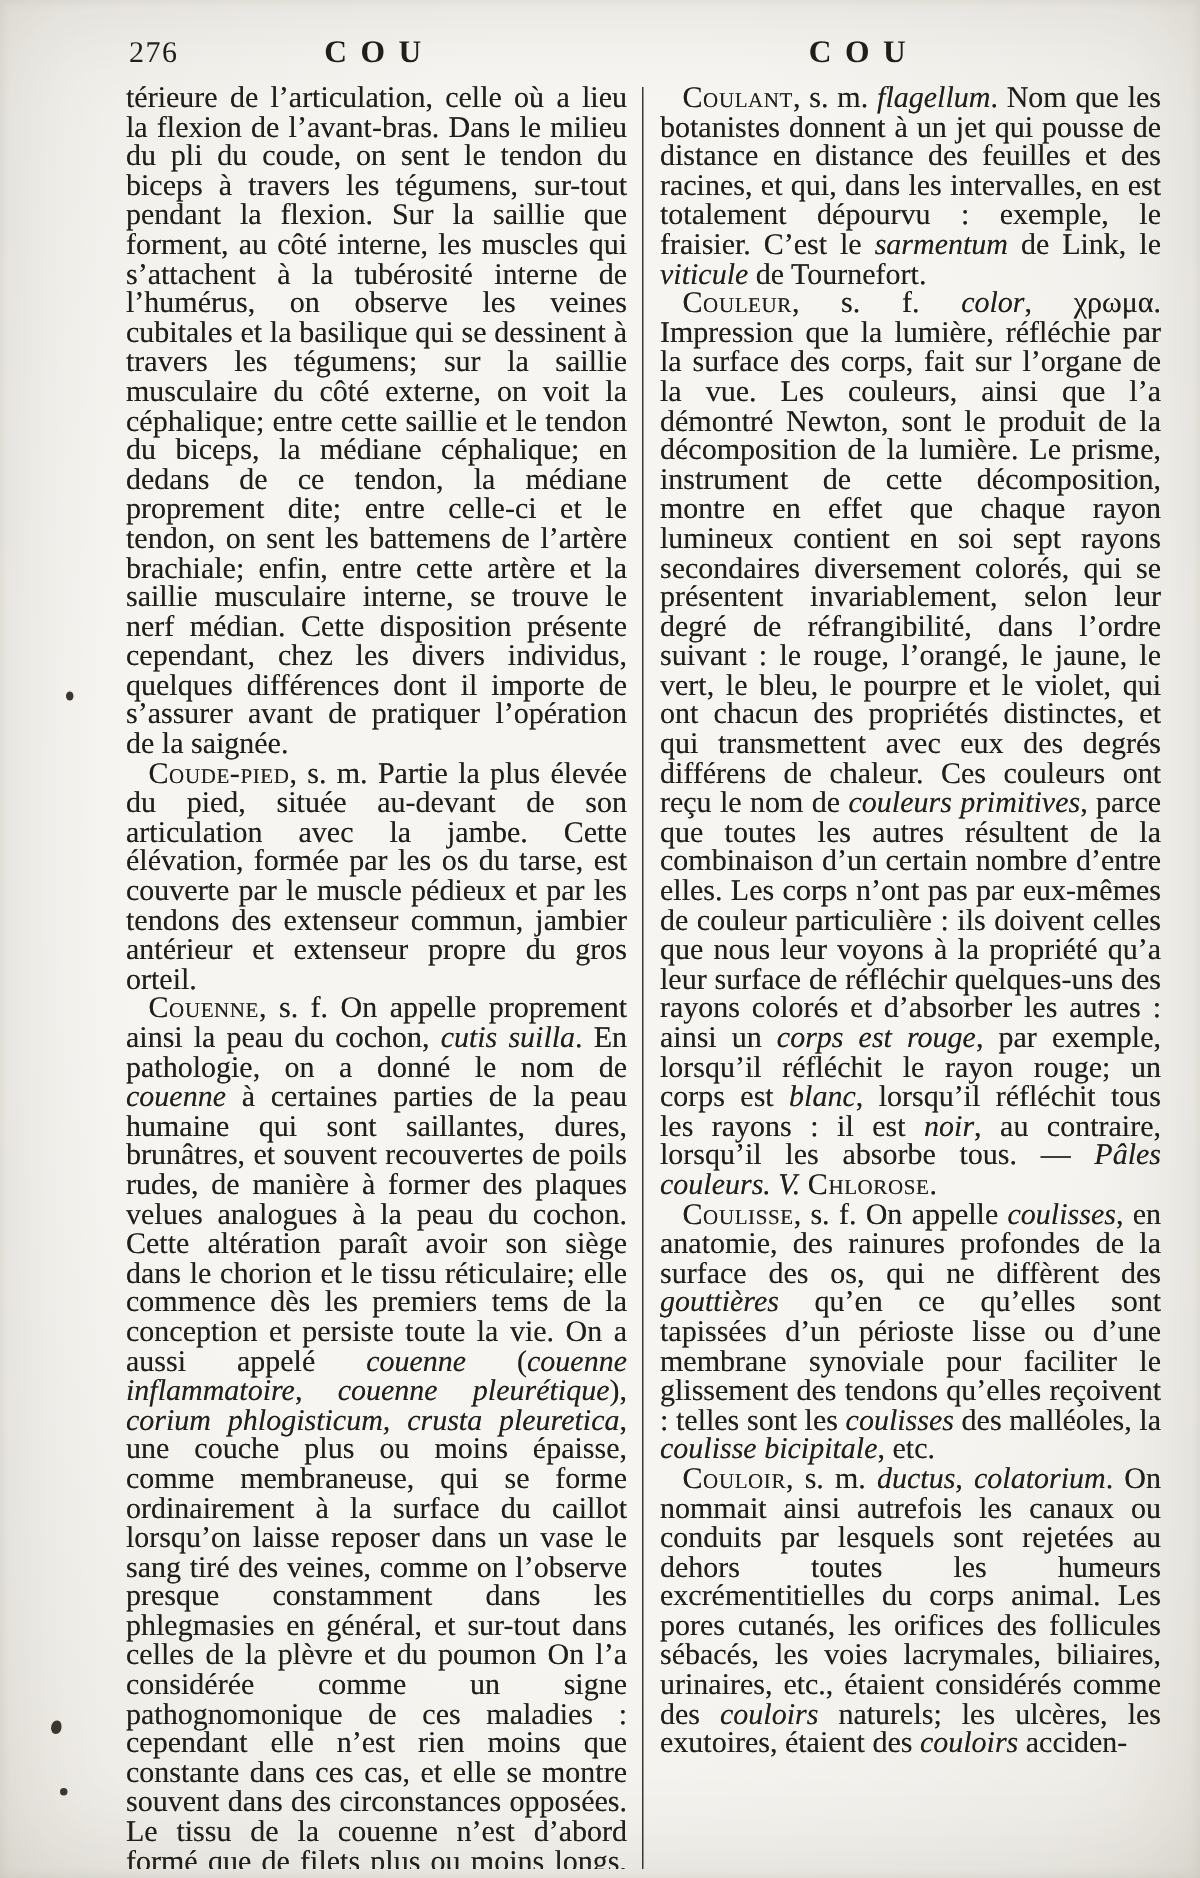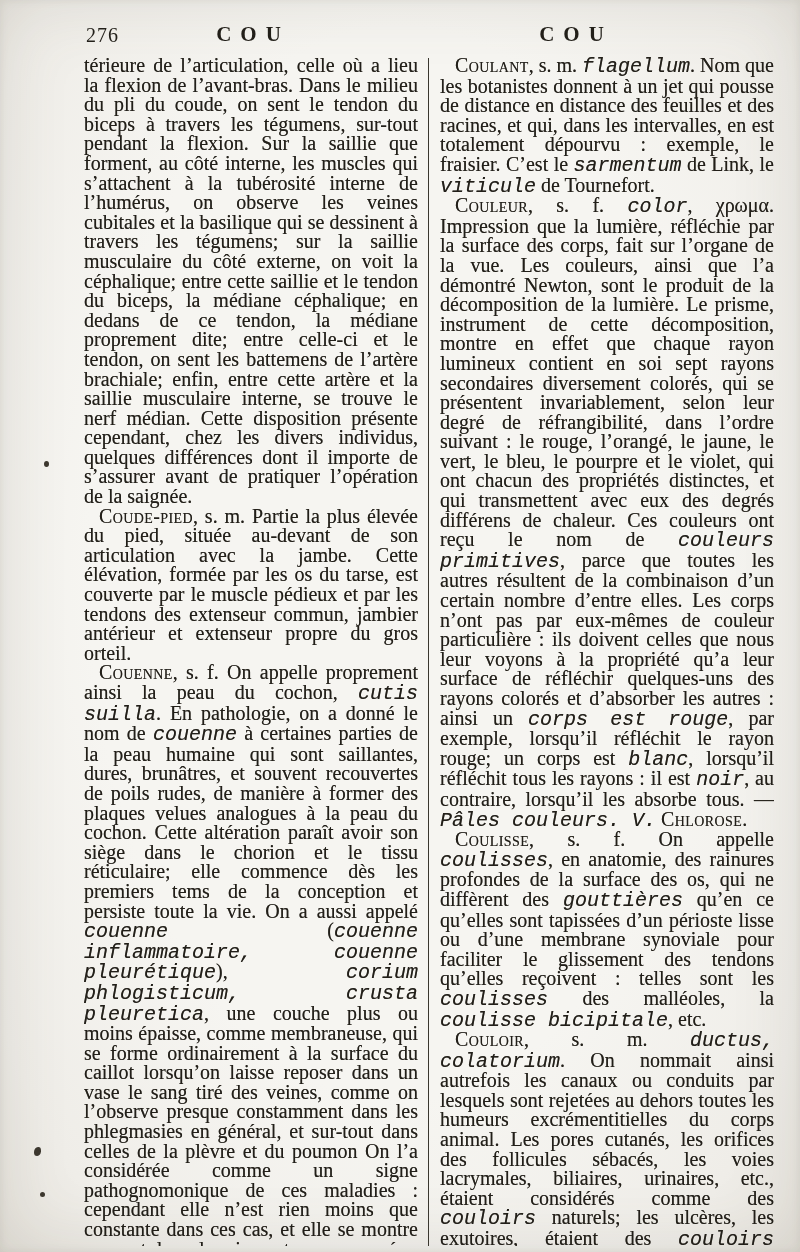--- a/index.html
+++ b/index.html
@@ -48,21 +48,21 @@
     background: #3a372f;
     margin: 2px 11px 0 10px;
   }
   .par {
     margin: 0;
     font-size: 20px;
     line-height: 19.6px;
     text-shadow: 0 0 0.4px rgba(30,26,20,0.6);
   }
   .par.ind { text-indent: 15px; }
-  .it { font-style: italic; font-family: Liberation Mono, monospace; }
+  .it { font-style: italic; }
   .sc { font-variant: small-caps; letter-spacing: 0.4px; }
 
   
   .speck { position: absolute; background: #3c372e; border-radius: 50%; }
   .speck.s1 { left: 44px; top: 461px;  width: 5px; height: 6px; }
   .speck.s2 { left: 34px; top: 1147px; width: 7px; height: 9px; border-radius: 60% 40% 55% 45%; }
   .speck.s3 { left: 40px; top: 1192px; width: 5px; height: 5px; }
 </style>
 </head>
 <body>

